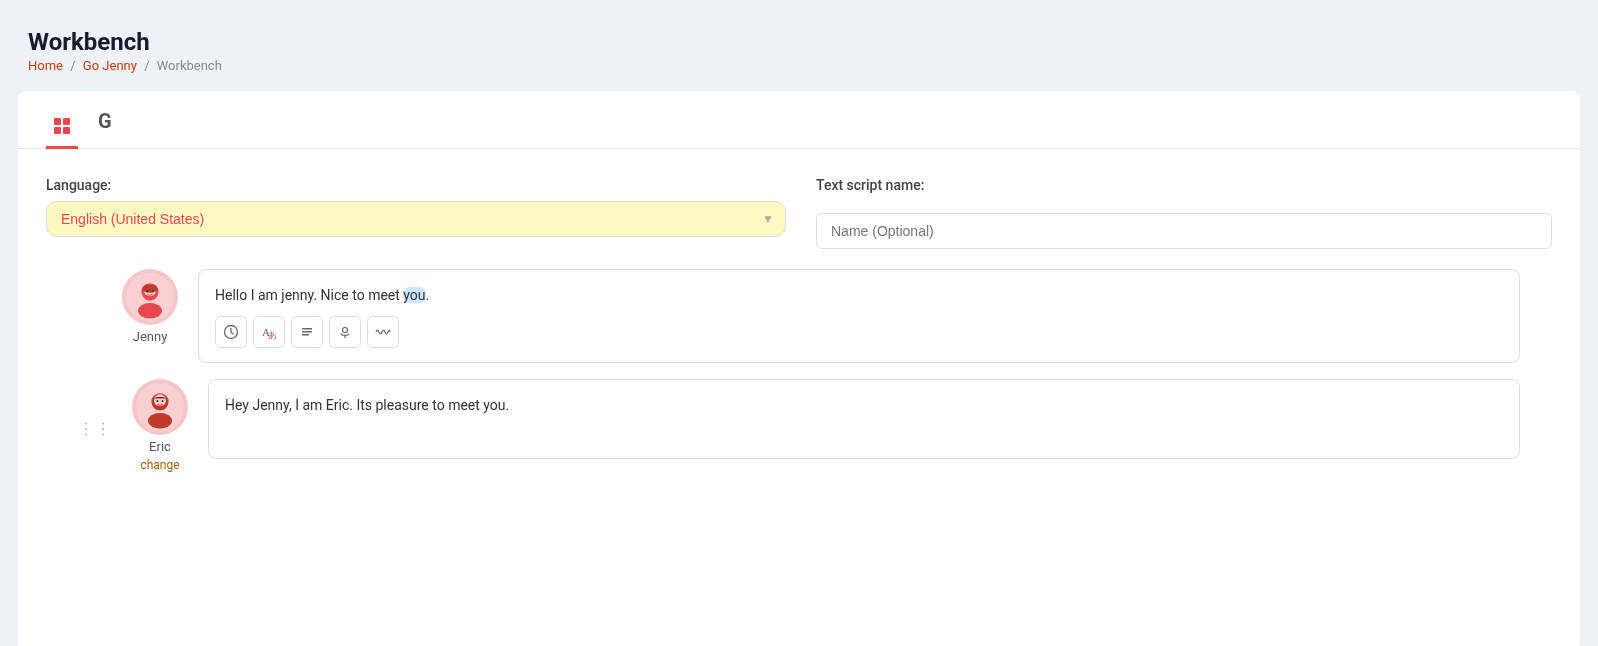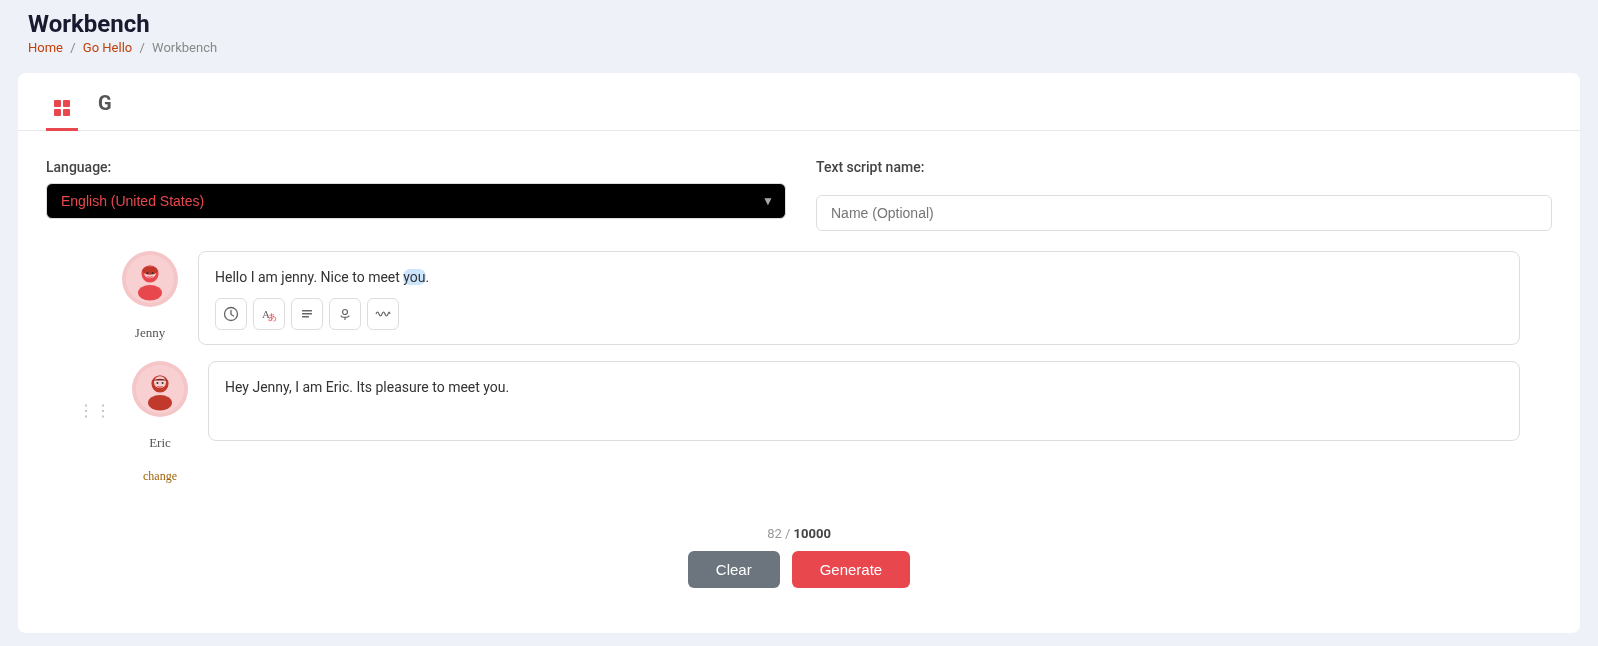--- a/index.html
+++ b/index.html
@@ -4,21 +4,21 @@
   <style>
     * { box-sizing: border-box; margin: 0; padding: 0; }
     body {
       font-family: -apple-system, BlinkMacSystemFont, 'Segoe UI', Roboto, sans-serif;
       background: #eef1f7;
       min-height: 646px;
       color: #333;
     }
 
     .header {
-      padding: 10px 28px 8px 28px;
+      padding: 28px 28px 8px 28px;
       background: #eef1f7;
     }
     .page-title {
       font-size: 24px;
       font-weight: 700;
       color: #1a1a2e;
     }
     .breadcrumb {
       font-size: 13px;
       color: #888;
@@ -104,25 +104,25 @@
       color: #444;
       font-weight: 500;
     }
     .select-wrapper {
       position: relative;
     }
     .language-select {
       width: 100%;
       padding: 9px 36px 9px 14px;
       border: 1.5px solid #ddd;
-      border-radius: 6px;
+      border-radius: 11px;
       font-size: 14px;
       color: #e8474e;
       appearance: none;
-      background: #000000;
+      background: #fef9c3;
       cursor: pointer;
       outline: none;
     }
     .select-arrow {
       position: absolute;
       right: 12px;
       top: 50%;
       transform: translateY(-50%);
       color: #aaa;
       pointer-events: none;
@@ -155,23 +155,22 @@
       font-size: 16px;
       padding-top: 40px;
       cursor: grab;
       letter-spacing: 1px;
     }
 
     .avatar-wrap {
       display: flex;
       flex-direction: column;
       align-items: center;
-      gap: 18px;
+      gap: 4px;
       min-width: 64px;
-      font-family: Liberation Serif, serif;
     }
     .avatar-circle {
       width: 56px;
       height: 56px;
       border-radius: 50%;
       background: #f5c6c8;
       display: flex;
       align-items: center;
       justify-content: center;
       overflow: hidden;
@@ -271,21 +270,21 @@
     }
   </style>
 </head>
 <body>
 
 <div class="header">
   <div class="page-title">Workbench</div>
   <div class="breadcrumb">
     <a href="#">Home</a>
     <span class="sep">/</span>
-    <a href="#">Go Hello</a>
+    <a href="#">Go Jenny</a>
     <span class="sep">/</span>
     <span class="current">Workbench</span>
   </div>
 </div>
 
 <div class="main-card">
 
   <div class="tabs">
     <div class="tab active">
       <div class="tab-icon-grid">
@@ -394,25 +393,14 @@
       </div>
       <div class="text-box">
         <div class="text-content">
           Hey Jenny, I am Eric. Its pleasure to meet you.
         </div>
       </div>
     </div>
 
   </div>
 
-  <div class="footer-bar">
-    <div class="char-count">
-      <span>82</span>
-      <span> / </span>
-      <strong>10000</strong>
-    </div>
-    <div class="btn-row">
-      <button class="btn-clear">Clear</button>
-      <button class="btn-generate">Generate</button>
-    </div>
-  </div>
 
 </div>
 
 </body></html>

